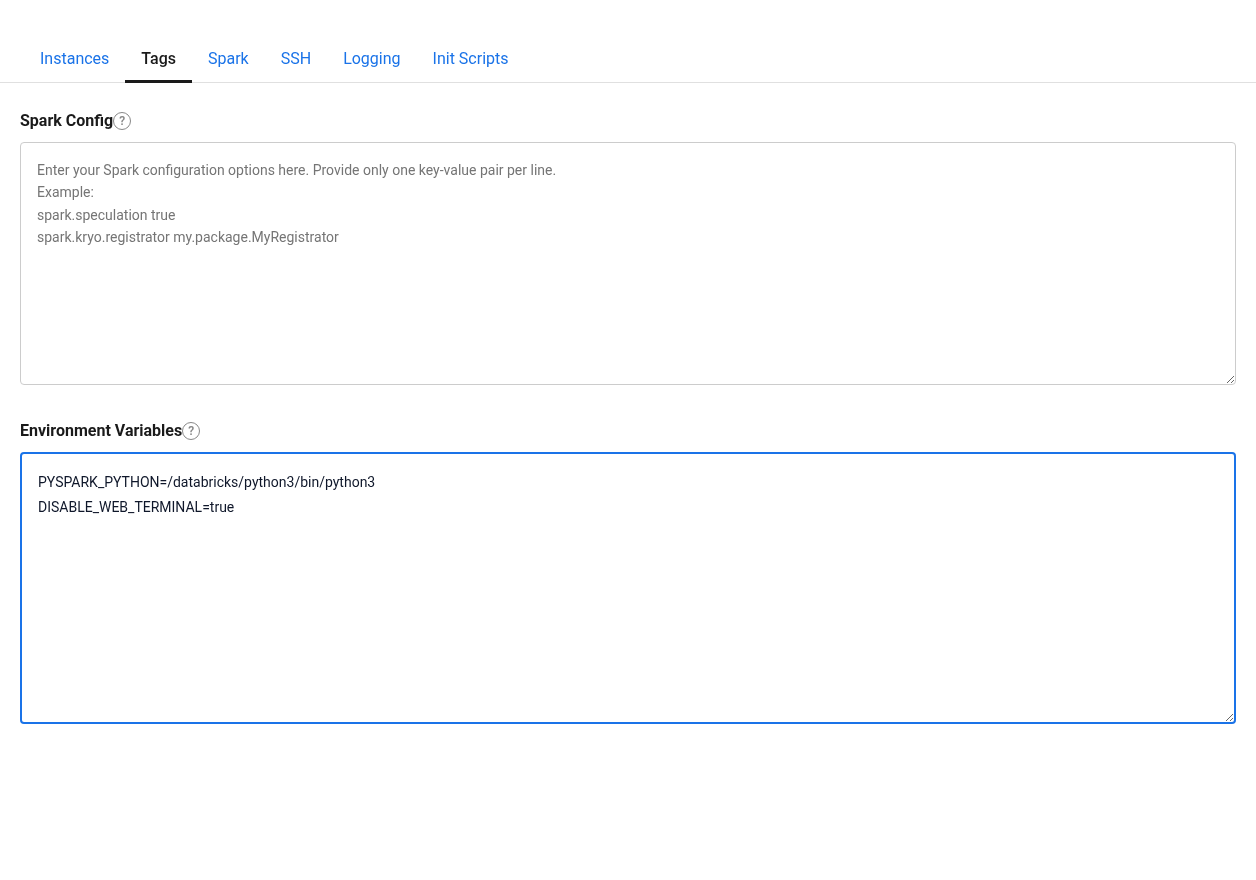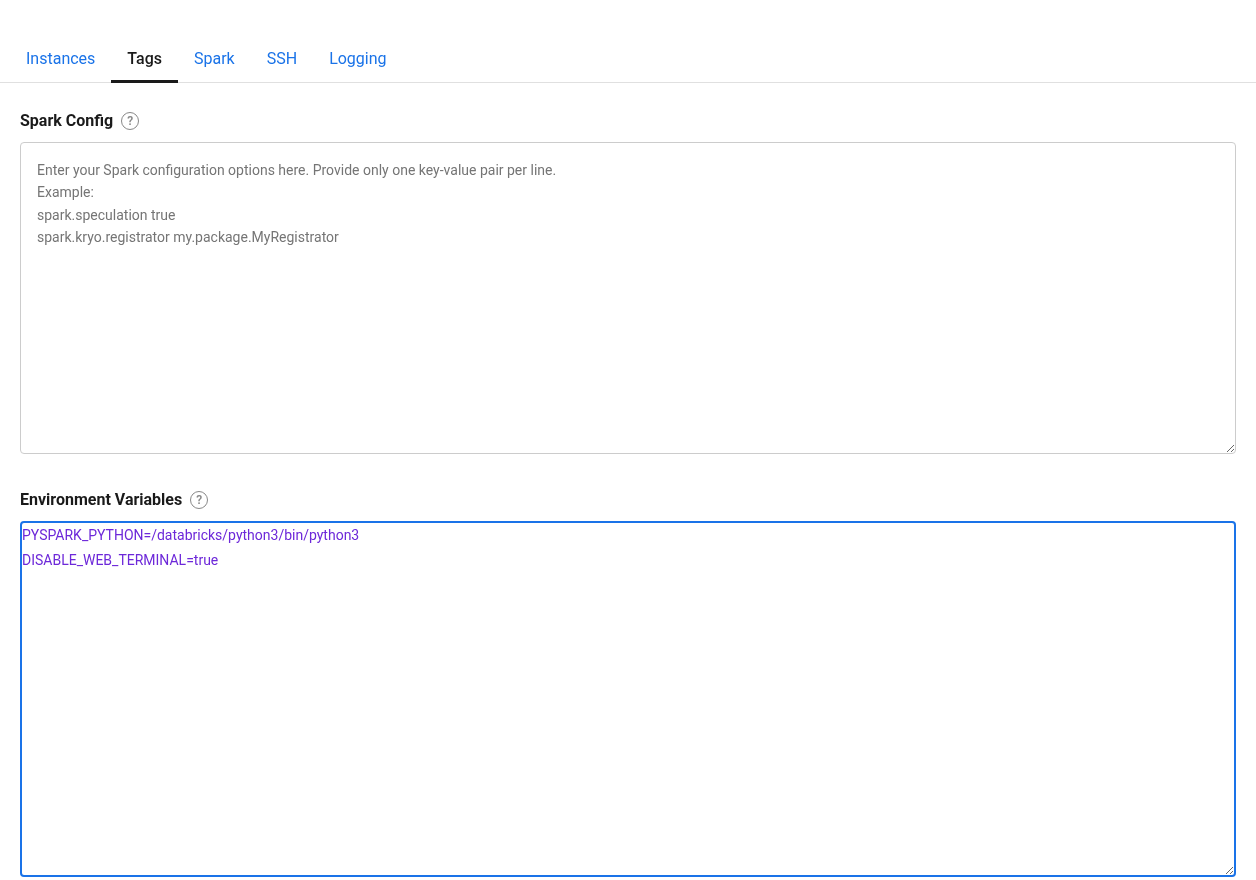--- a/index.html
+++ b/index.html
@@ -13,21 +13,21 @@
       background: #ffffff;
       color: #333;
       width: 1256px;
       min-height: 880px;
     }
 
     .tabs-container {
       display: flex;
       align-items: flex-end;
       border-bottom: 1px solid #e0e0e0;
-      padding: 0 10px;
+      padding: 0 24px;
       height: 83px;
     }
 
     .tab {
       padding: 12px 16px;
       font-size: 16px;
       cursor: pointer;
       color: #1a73e8;
       text-decoration: none;
       border-bottom: 3px solid transparent;
@@ -45,21 +45,21 @@
       padding: 28px 20px;
     }
 
     .section {
       margin-bottom: 32px;
     }
 
     .section-label {
       display: flex;
       align-items: center;
-      gap: 8px;
+      gap: 0;
       font-size: 16px;
       font-weight: 700;
       color: #1a1a1a;
       margin-bottom: 12px;
     }
 
     .help-icon {
       display: inline-flex;
       align-items: center;
       justify-content: center;
@@ -69,54 +69,56 @@
       border: 1.5px solid #888;
       color: #888;
       font-size: 12px;
       font-weight: 600;
       cursor: pointer;
       flex-shrink: 0;
     }
 
     .config-textarea {
       width: 100%;
-      height: 312px;
+      height: 243px;
       border: 1px solid #ccc;
       border-radius: 4px;
       padding: 16px;
       font-size: 14px;
       color: #aaa;
       resize: vertical;
       font-family: -apple-system, BlinkMacSystemFont, 'Segoe UI', Roboto, sans-serif;
       line-height: 1.6;
       outline: none;
     }
 
     .env-textarea {
       width: 100%;
-      height: 356px;
+      height: 272px;
       border: 2px solid #1a73e8;
       border-radius: 4px;
+      padding: 16px;
       font-size: 14px;
-      color: #6d28d9;
+      color: #0f172a;
       resize: vertical;
       font-family: -apple-system, BlinkMacSystemFont, 'Segoe UI', Roboto, sans-serif;
       line-height: 1.8;
       outline: none;
     }
   </style>
 </head>
 <body>
 
 <div class="tabs-container">
   <a class="tab">Instances</a>
   <a class="tab active">Tags</a>
   <a class="tab">Spark</a>
   <a class="tab">SSH</a>
   <a class="tab">Logging</a>
+  <a class="tab">Init Scripts</a>
 </div>
 
 <div class="content">
 
   <div class="section">
     <div class="section-label">
       <span>Spark Config</span>
       <span class="help-icon">?</span>
     </div>
     <textarea class="config-textarea" placeholder="Enter your Spark configuration options here. Provide only one key-value pair per line.

